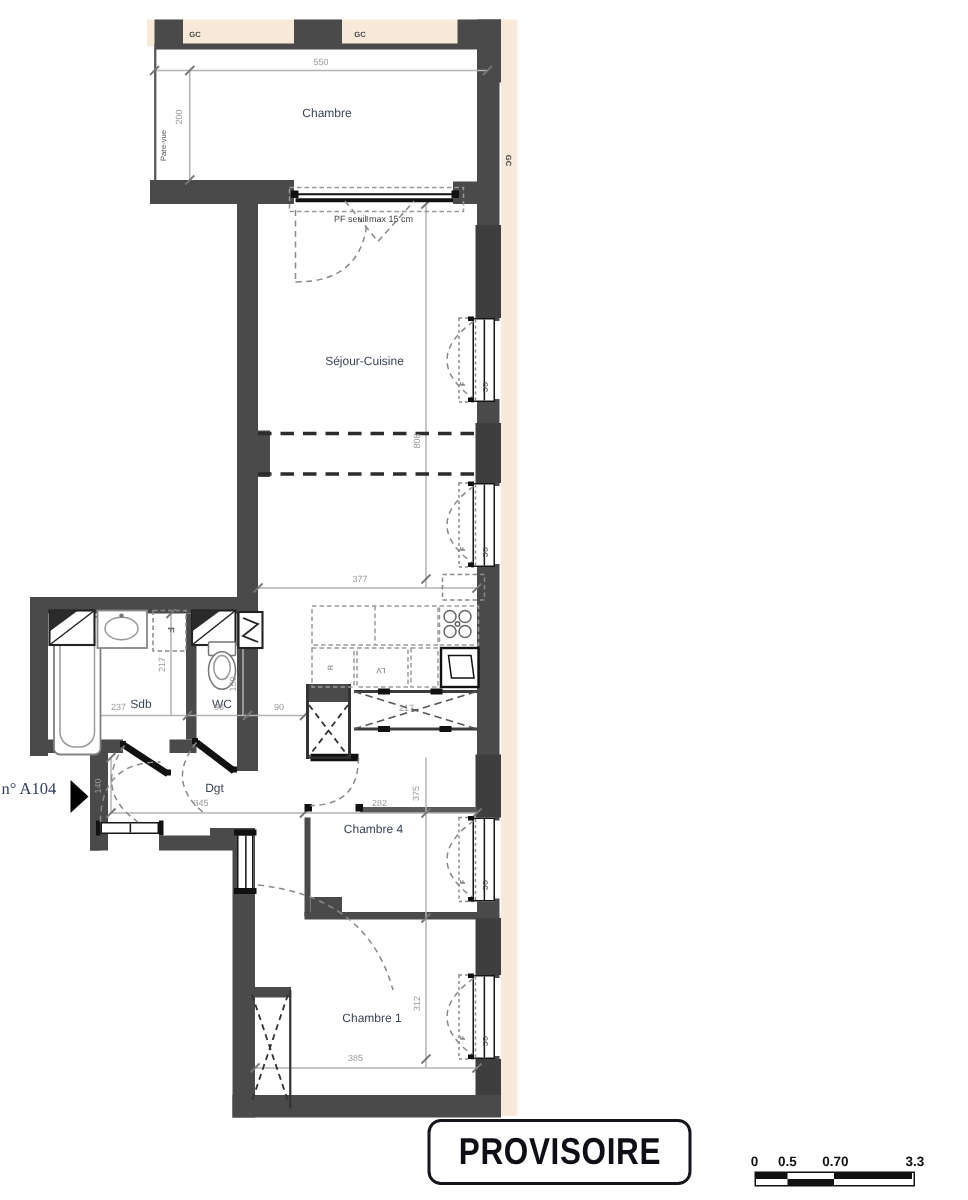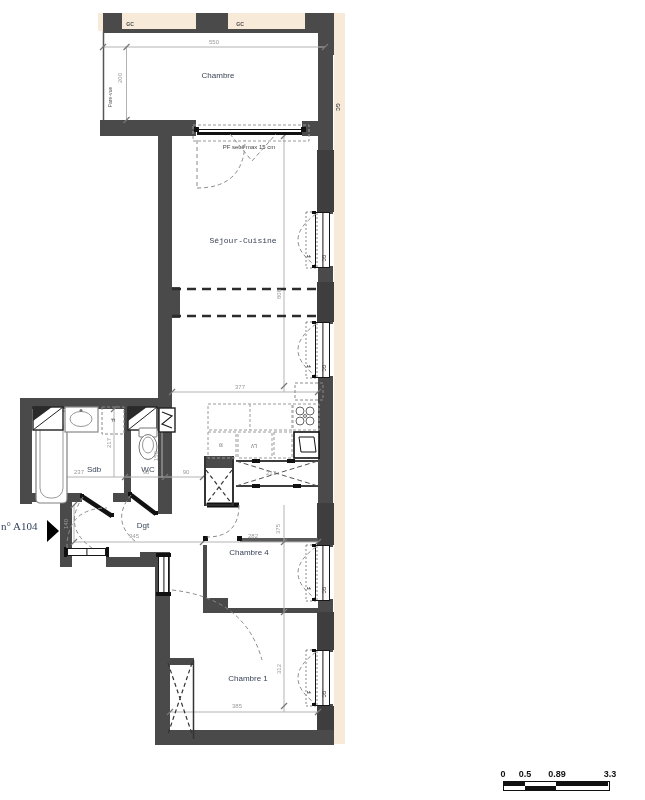--- a/index.html
+++ b/index.html
@@ -269,21 +269,21 @@
       <rect x="312" y="321" width="4" height="3"></rect>
         <rect x="312" y="375" width="4" height="3"></rect>
       <rect x="312" y="544" width="4" height="3"></rect>
         <rect x="312" y="598" width="4" height="3"></rect>
       <rect x="312" y="649" width="4" height="3"></rect>
         <rect x="312" y="703" width="4" height="3"></rect>
     </g>
   </svg>
 
   <div class="lbl" style="left:218px;top:76px;">Chambre</div>
-  <div class="lbl" style="left:243px;top:241px;font-family:Liberation Mono, monospace;">Séjour-Cuisine</div>
+  <div class="lbl" style="left:243px;top:241px;">Séjour-Cuisine</div>
   <div class="lbl" style="left:94px;top:470px;">Sdb</div>
   <div class="lbl" style="left:148px;top:470px;">WC</div>
   <div class="lbl" style="left:143px;top:526px;">Dgt</div>
   <div class="lbl" style="left:249px;top:553px;">Chambre 4</div>
   <div class="lbl" style="left:248px;top:679px;">Chambre 1</div>
 
   <div class="dim" style="left:214px;top:42px;">550</div>
   <div class="dim" style="left:120px;top:78px;transform:translate(-50%,-50%) rotate(-90deg);">200</div>
   <div class="dim" style="left:279px;top:294px;transform:translate(-50%,-50%) rotate(-90deg);">808</div>
   <div class="dim" style="left:240px;top:387px;">377</div>
@@ -313,24 +313,27 @@
   <div class="note" style="left:309px;top:692px;transform:translate(-50%,-50%) rotate(-90deg) scale(.75);">F</div>
   <div class="note" style="left:113px;top:420px;transform:translate(-50%,-50%) rotate(90deg);color:#666;">F</div>
   <div class="note" style="left:221px;top:445px;transform:translate(-50%,-50%) rotate(-90deg) scale(.85);color:#999;">R</div>
   <div class="note" style="left:254px;top:446px;transform:translate(-50%,-50%) rotate(180deg) scale(.85);color:#999;">LV</div>
   <div class="note" style="left:110px;top:97px;transform:translate(-50%,-50%) rotate(-90deg) scale(.85);color:#555;font-weight:normal;">Pare-vue</div>
   <div class="note" style="left:249px;top:147px;color:#444;font-weight:normal;">PF  seuil max 15 cm</div>
 
   <div class="unit">n° A104</div>
   <div class="tri"></div>
 
+  <div class="stamp">
+    <span>PROVISOIRE</span>
+  </div>
 
   <div class="sb-num" style="left:503px;top:770px;">0</div>
   <div class="sb-num" style="left:525px;top:770px;">0.5</div>
-  <div class="sb-num" style="left:557px;top:770px;">0.89</div>
+  <div class="sb-num" style="left:557px;top:770px;">0.70</div>
   <div class="sb-num" style="left:610px;top:770px;">3.3</div>
   <div class="sb-bar">
     <div class="sb-seg" style="left:0;top:0;width:20.8px;height:3.9px;"></div>
     <div class="sb-seg" style="left:52px;top:0;width:52px;height:3.9px;"></div>
     <div class="sb-seg" style="left:20.8px;top:3.9px;width:31.2px;height:3.9px;"></div>
   </div>
 
 </div>
 
 </body></html>

